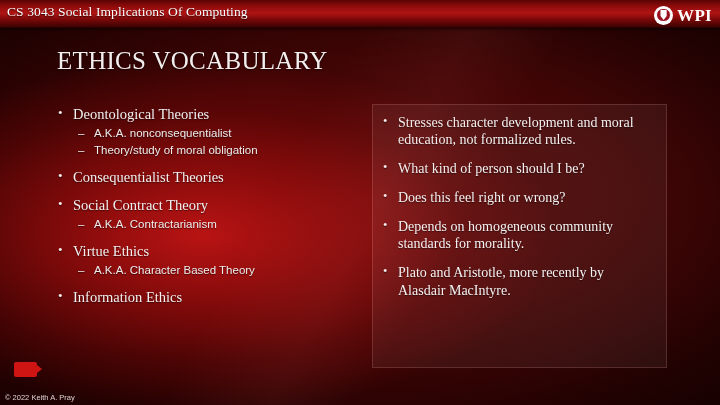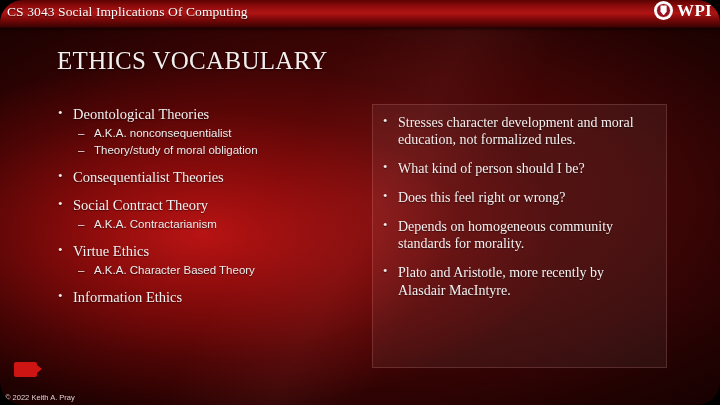--- a/index.html
+++ b/index.html
@@ -11,21 +11,20 @@
     position: relative;
     width: 720px;
     height: 405px;
     overflow: hidden;
     font-family: "Liberation Serif", serif;
     color: #ffffff;
     background:
       radial-gradient(ellipse 70% 60% at 28% 58%, rgba(190,20,20,0.95) 0%, rgba(150,12,12,0.75) 28%, rgba(95,5,5,0.55) 52%, rgba(40,0,0,0.25) 72%, rgba(10,0,0,0.05) 100%),
       radial-gradient(ellipse 90% 80% at 50% 50%, #6d0a0a 0%, #4a0606 40%, #230202 70%, #0b0000 100%),
       #100000;
-    border-radius: 23px;
   }
   
   #slide::after {
     content: "";
     position: absolute;
     left: 0; top: 0; right: 0; bottom: 0;
     background: linear-gradient(118deg, rgba(255,255,255,0.00) 40%, rgba(255,120,120,0.06) 52%, rgba(255,255,255,0.00) 62%);
     pointer-events: none;
   }
 
@@ -48,21 +47,21 @@
     font-family: "Liberation Serif", serif;
     color: #ffffff;
     letter-spacing: 0.1px;
     text-shadow: 0 1px 1px rgba(0,0,0,0.7);
     white-space: nowrap;
   }
   .wpi-logo {
     position: absolute;
     right: 8px;
     top: 2px;
-    height: 17px;
+    height: 26px;
     display: flex;
     align-items: center;
     gap: 4px;
   }
   .wpi-seal {
     width: 19px;
     height: 19px;
     border-radius: 50%;
     background: #ffffff;
     position: relative;

